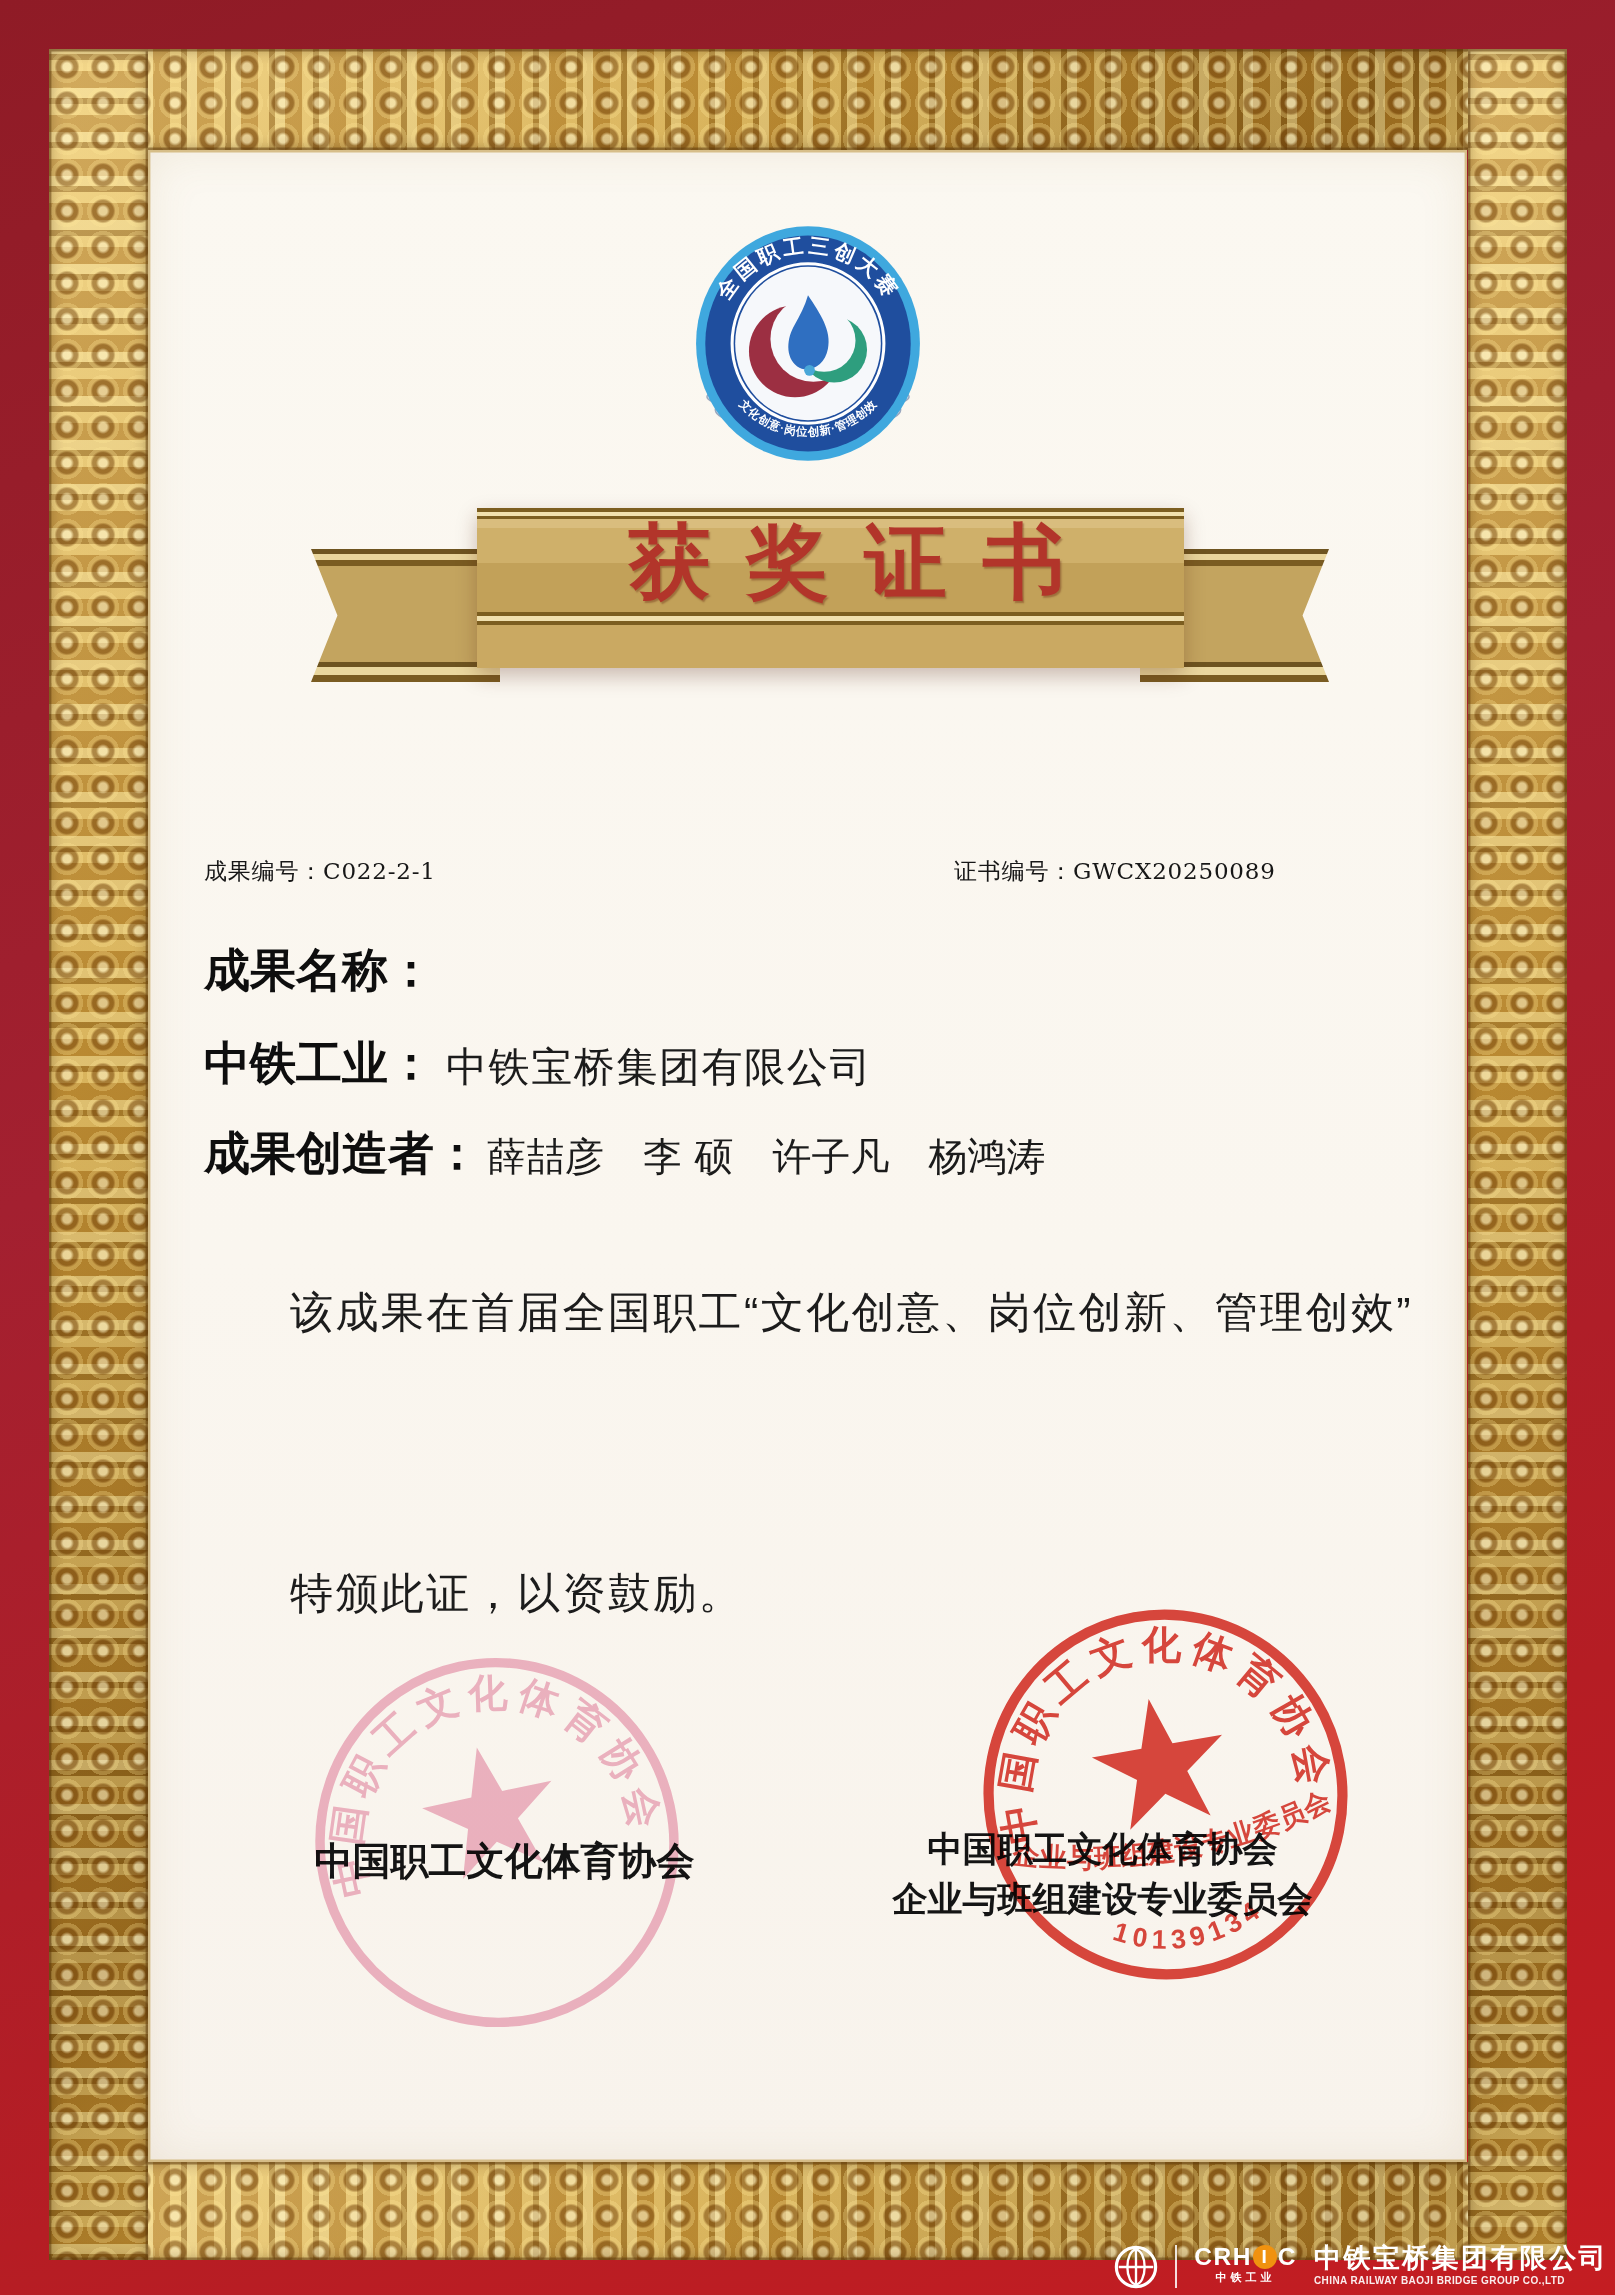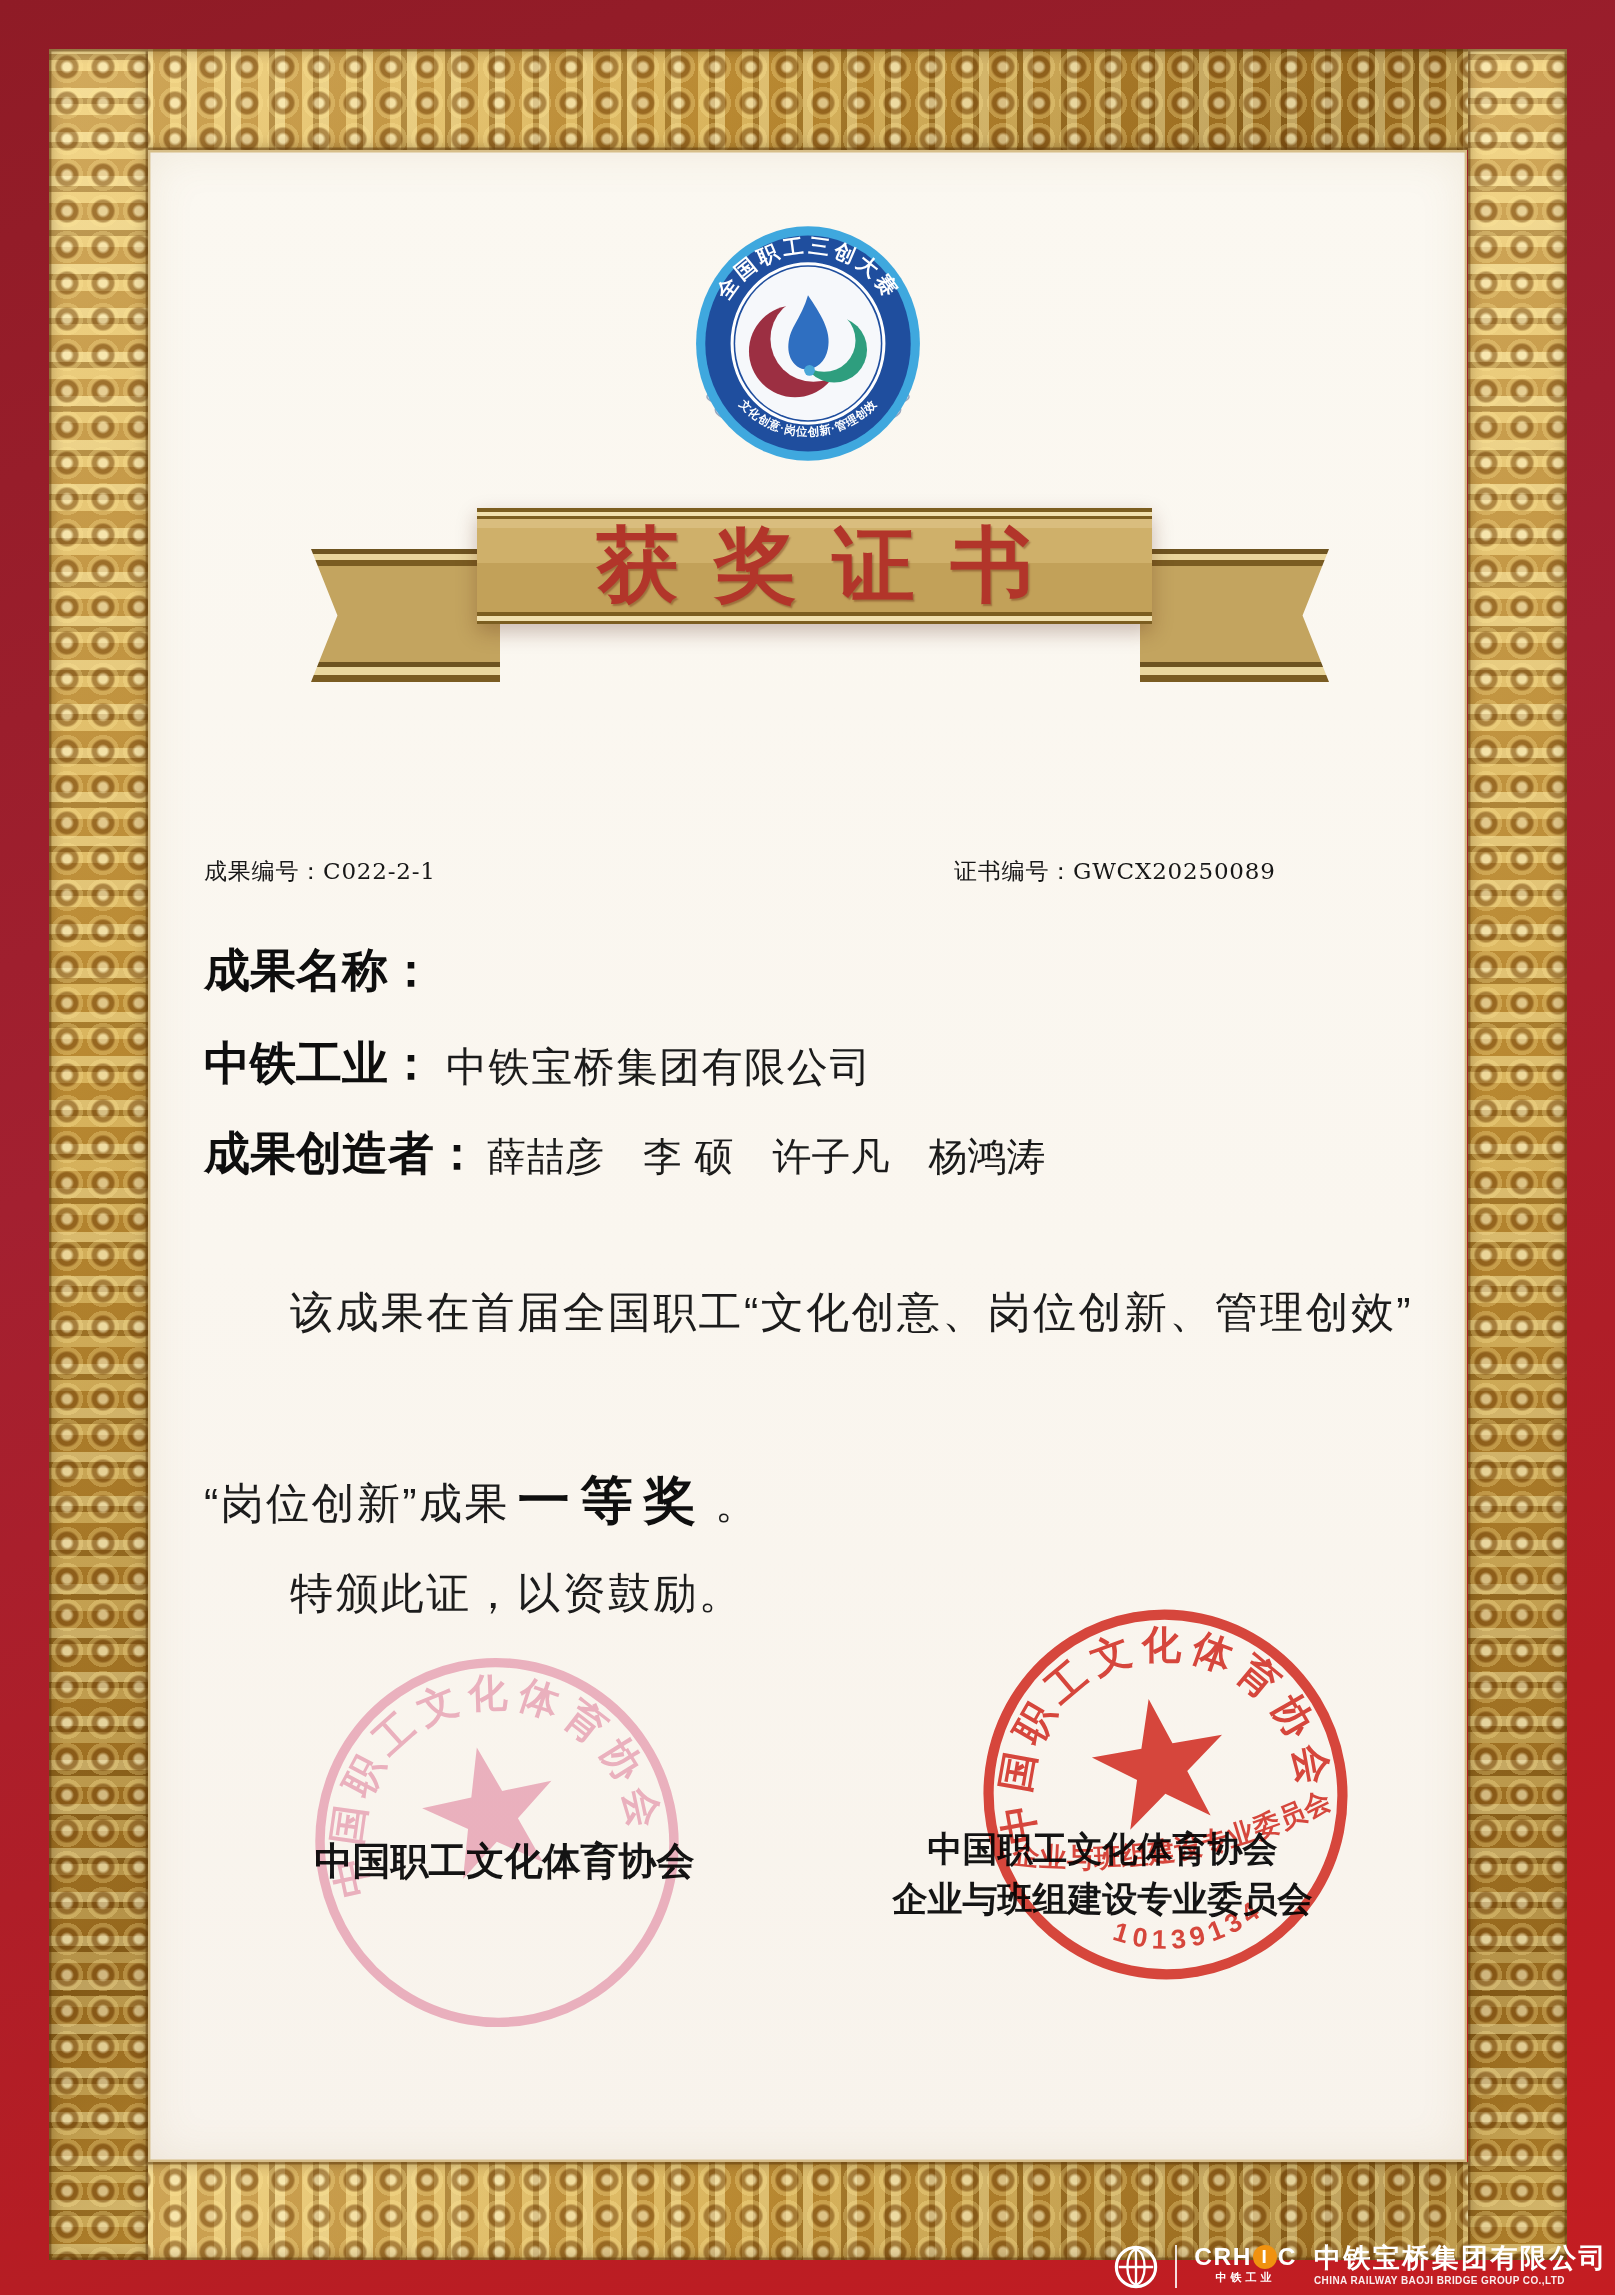--- a/index.html
+++ b/index.html
@@ -34,24 +34,24 @@
   }
   
   .logo{position:absolute;left:693px;top:223px;width:230px;height:241px;}
   .logo svg{width:100%;height:100%;display:block;}
   
   .tail{position:absolute;top:549px;width:189px;height:133px;
     background:linear-gradient(180deg,#6e5420 0 4%,#e9d59c 4% 8%,#7a5c22 8% 13%,#c3a45f 13% 85%,#6e5420 85% 89%,#ead79e 89% 95%,#7a5c22 95% 100%);
     filter:drop-shadow(0 4.7px 8px rgba(90,30,10,.25));}
   .tail-left{left:311px;clip-path:polygon(0 0,100% 0,100% 100%,0 100%,14% 50%);}
   .tail-right{left:1140px;clip-path:polygon(0 0,100% 0,86% 50%,100% 100%,0 100%);}
-  .band{position:absolute;left:477px;top:508px;width:675px;height:116px;
-    display:flex;align-items:center;justify-content:center;
+  .band{position:absolute;left:477px;top:508px;width:675px;height:160px;
+    display:flex;justify-content:center;
     background:linear-gradient(180deg,#7c5e20 0 4px,#f0e0ae 4px 8px,#7c5e20 8px 11px,#d9bd7e 11px 20.5px,#cfb06a 20.5px 55px,#c2a159 55px 104px,#7c5e20 104px 108px,#f0e0ae 108px 113px,#7c5e20 113px 117px,#caa962 117px 128px);
-    box-shadow:0 8px 19px rgba(80,30,10,.28);}
+    box-shadow:0 8px 19px rgba(80,30,10,.28);padding-left:32px;}
   .band-title{font-family:"DejaVu Serif",serif;font-weight:700;font-size:82px;color:#b2352a;
     letter-spacing:36px;padding-left:36px;text-shadow:1.6px 2.4px 1.6px rgba(90,20,10,.35);white-space:nowrap;}
   
   .abs{position:absolute;white-space:nowrap;}
   .meta-line{font-family:"DejaVu Serif",serif;font-size:23px;color:#171717;letter-spacing:0.8px;}
   .f-label{font-family:"Liberation Sans",sans-serif;font-weight:800;font-size:46px;color:#0e0e0e;}
   .f-value{font-family:"DejaVu Serif",serif;font-size:41px;color:#1b1b1b;letter-spacing:1.6px;}
   .body-line{font-size:43px;color:#1c1c1c;letter-spacing:2.4px;}
   .award{font-size:52px;font-weight:700;letter-spacing:11px;margin:0 8px;color:#0f0f0f;}
   .sig{font-weight:700;color:#141414;text-align:center;z-index:4;}
@@ -144,23 +144,20 @@
 
   <div class="abs f-label" style="left:204px;top:940px;">成果名称：</div>
 
   <div class="abs f-label" style="left:204px;top:1033px;">中铁工业：</div>
   <div class="abs f-value" style="left:446px;top:1040px;">中铁宝桥集团有限公司</div>
 
   <div class="abs f-label" style="left:204px;top:1123px;">成果创造者：</div>
   <div class="abs f-value" style="left:487px;top:1130px;font-size:39px;letter-spacing:0;">薛喆彦　李 硕　许子凡　杨鸿涛</div>
 
   <div class="abs body-line" style="left:290px;top:1284px;">该成果在首届全国职工“文化创意、岗位创新、管理创效”</div>
-  <div class="abs body-line" style="left:204px;top:1466px;">
-    <span>“岗位创新”成果</span><span class="award">一等奖</span><span>。</span>
-  </div>
   <div class="abs body-line" style="left:290px;top:1565px;">特颁此证，以资鼓励。</div>
 
   <div class="abs sig" style="left:268px;top:1836px;width:473px;font-size:38px;">中国职工文化体育协会</div>
   <div class="abs sig" style="left:825px;top:1824px;width:555px;font-size:35px;line-height:50px;">
     <div>中国职工文化体育协会</div>
     <div>企业与班组建设专业委员会</div>
   </div>
 
   <div class="stamp stamp-left">
     <svg viewBox="0 0 470 470">

